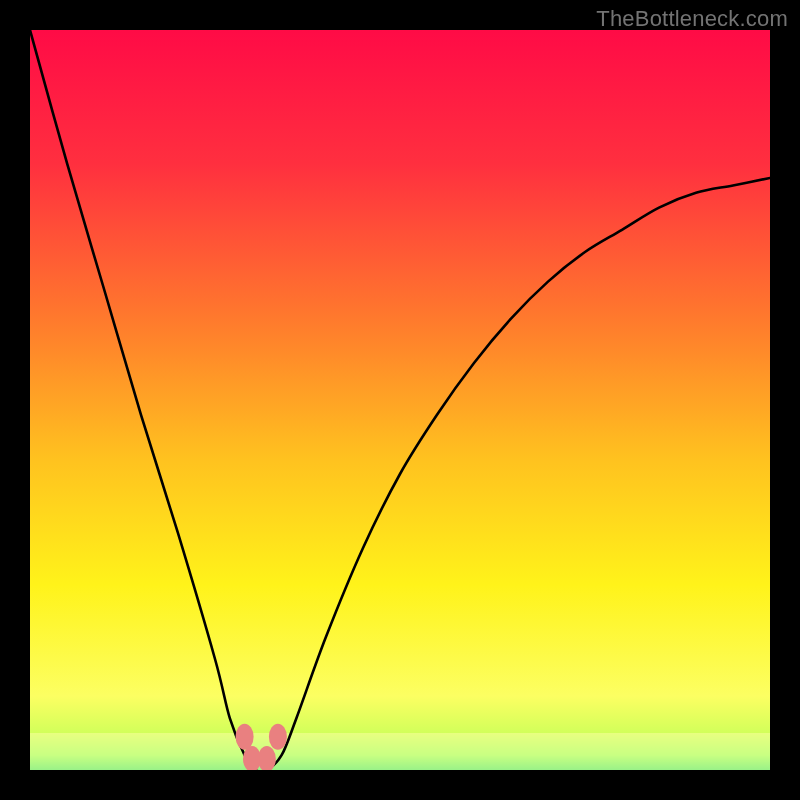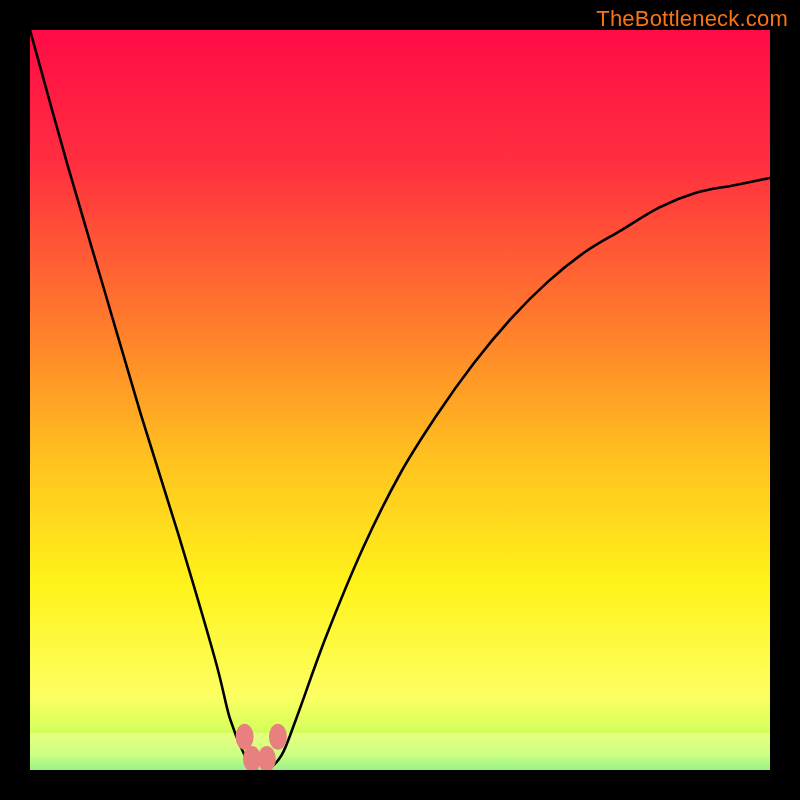--- a/index.html
+++ b/index.html
@@ -17,21 +17,21 @@
     width: 740px;
     height: 740px;
     background: #000;
   }
   .watermark {
     position: absolute;
     top: 6px;
     right: 12px;
     font-family: Arial, Helvetica, sans-serif;
     font-size: 22px;
-    color: #f97316;
+    color: #737373;
     letter-spacing: 0.2px;
     user-select: none;
   }
   svg {
     display: block;
   }
 </style>
 </head>
 <body>
 

